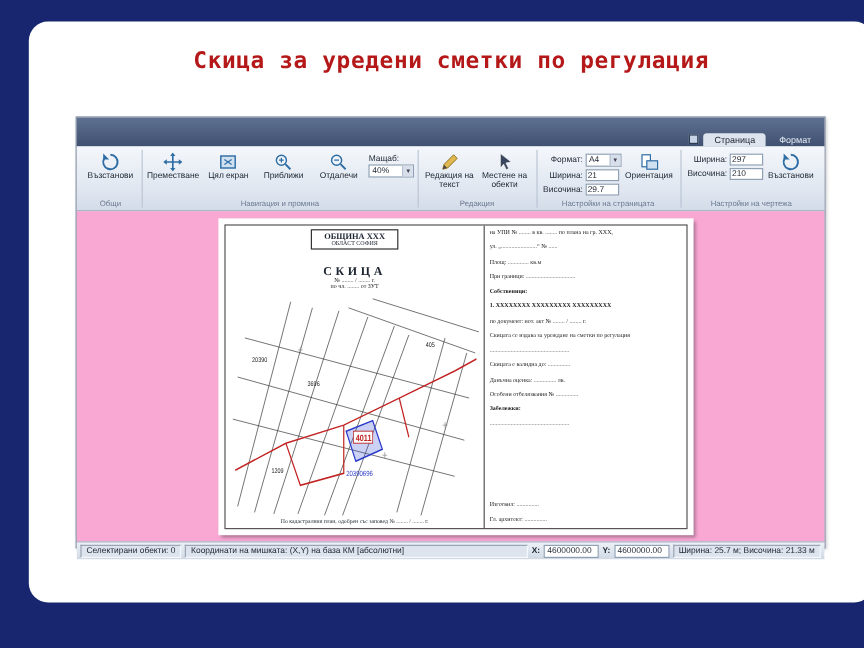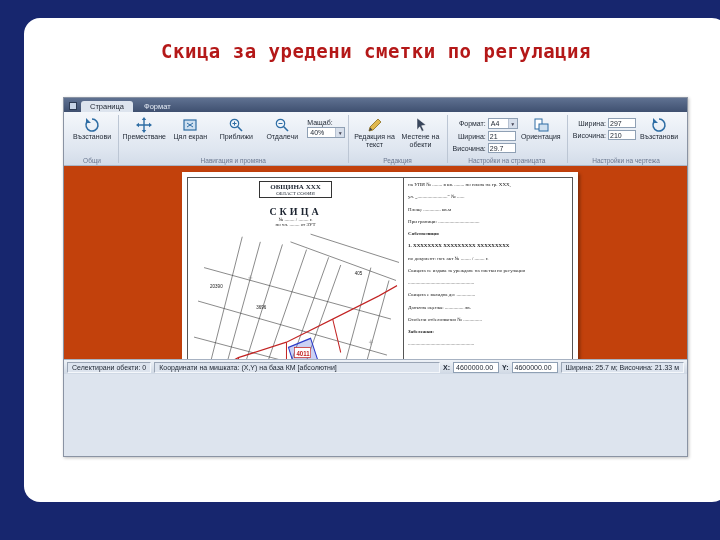--- a/index.html
+++ b/index.html
@@ -7,21 +7,21 @@
   body { font-family:"Liberation Sans",sans-serif; }
   .slide { position:relative; width:720px; height:540px; background:#17266e; overflow:hidden; }
   .panel { position:absolute; left:24px; top:18px; width:704px; height:484px; background:#ffffff; border-radius:16px; }
   .slide-title { position:absolute; top:22px; left:0; width:100%; text-align:center;
     font-family:"DejaVu Sans Mono",monospace; font-size:19px; font-weight:bold; color:#b41818; letter-spacing:.5px; }
 
   
   .app { position:absolute; left:39px; top:79px; width:625px; height:360px;
     border:1px solid #8a93a3; background:#dde4ee; color:#1c2430; box-shadow:1px 1px 3px rgba(0,0,0,.25); }
 
-  .tabstrip { height:14px; background:linear-gradient(#5f7191,#3f5070); display:flex; align-items:flex-end; padding-left:5px; }
+  .tabstrip { height:24px; background:linear-gradient(#5f7191,#3f5070); display:flex; align-items:flex-end; padding-left:0;justify-content:flex-end; }
   .app-icon { width:8px; height:8px; margin:0 4px 2px 0; background:#c8d4e6; border:1px solid #2c3a52; }
   .tab { font-size:7.5px; padding:1px 9px; color:#e6ecf6; border-radius:3px 3px 0 0; margin-right:2px; }
   .tab.sel { background:#dde4ee; color:#1c2430; }
 
   .ribbon { height:54px; background:linear-gradient(#f4f7fb,#dfe6f0 70%,#d3dce9);
     border-bottom:1px solid #aab5c6; display:flex; align-items:stretch; padding:1px 2px 0; }
   .group { position:relative; display:flex; align-items:flex-start; padding:2px 3px 11px; }
   .gcap { position:absolute; left:0; right:0; bottom:1px; text-align:center; font-size:6.5px; color:#6b7890; white-space:nowrap; }
   .gsep { width:1px; background:#bcc6d4; margin:2px 0; }
   .btn { display:flex; flex-direction:column; align-items:center; width:46px; padding-top:2px; cursor:default; }
@@ -33,30 +33,30 @@
     font-size:7px; padding-left:2px; justify-content:space-between; }
   .combo .ar { width:9px; height:100%; background:#d7dfeb; display:flex; align-items:center; justify-content:center;
     font-size:5px; color:#445; border-left:1px solid #b7c2d2; }
   .fieldcol { display:flex; flex-direction:column; gap:2px; padding-top:3px; }
   .frow { display:flex; align-items:center; gap:2px; }
   .frow .flbl { width:36px; text-align:right; font-size:7px; }
   .finput { width:28px; height:10px; background:#fff; border:1px solid #8fa0b4; font-size:7px; padding:0 1px;
     display:flex; align-items:center; }
 
   
-  .canvas { height:193px; background:#c2410c; position:relative; overflow:hidden; }
+  .canvas { height:275px; background:#f9a8d4; position:relative; overflow:hidden; }
   .page { position:absolute; left:118px; top:6px; width:396px; height:264px; background:#fff;
     box-shadow:2px 2px 3px rgba(0,0,0,.35); }
   .page-inner { position:absolute; left:5px; top:5px; right:5px; bottom:5px; border:1px solid #555; display:flex; }
   .leftcol { width:56%; display:flex; flex-direction:column; align-items:center; padding:3px 2px 2px; }
   .rightcol { width:44%; border-left:1px solid #555; padding:4px 4px 3px; display:flex; flex-direction:column; gap:6px; }
   .hbox { border:1px solid #333; text-align:center; padding:1px 10px; margin-bottom:2px; font-family:"Liberation Serif",serif; }
   .hbox .h1 { font-size:7px; font-weight:bold; }
   .hbox .h2 { font-size:5px; }
-  .dtitle { font-size:10px; font-weight:bold; letter-spacing:3px; font-family:"Liberation Serif",serif; margin-top:6px; }
+  .dtitle { font-size:10px; font-weight:bold; letter-spacing:3px; font-family:"Liberation Serif",serif; margin-top:11px; }
   .dsub { font-size:5px; font-family:"Liberation Serif",serif; color:#222; }
   .map { width:100%; flex:1; margin-top:2px; }
   .map svg { width:100%; height:100%; }
   .dfoot { font-size:4.8px; font-family:"Liberation Serif",serif; text-align:center; margin-top:1px; }
   .rline { font-size:5px; line-height:1.25; font-family:"Liberation Serif",serif; color:#1a1a1a; }
   .rline.b { font-weight:bold; }
   .rline.push { margin-top:auto; }
 
   
   .statusbar { height:15px; background:linear-gradient(#eef2f7,#cfd8e4); border-top:1px solid #a7b2c2;

